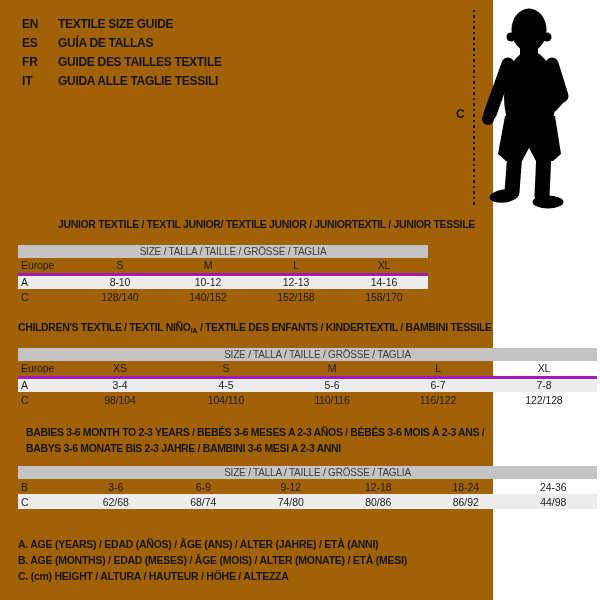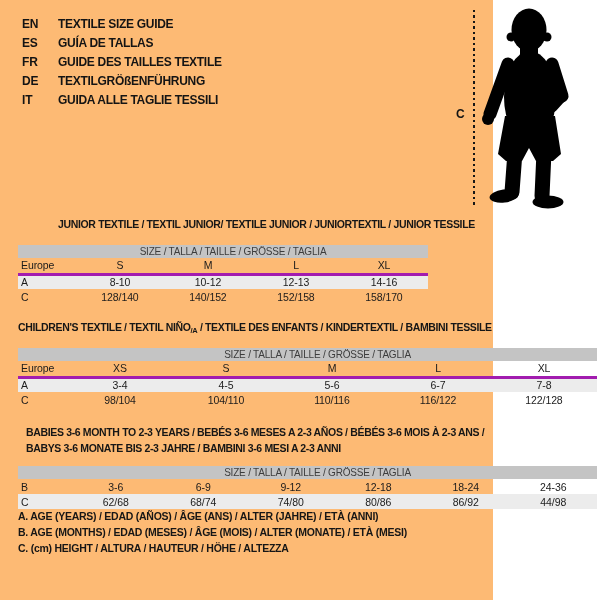--- a/index.html
+++ b/index.html
@@ -1,18 +1,18 @@
 <!DOCTYPE html>
 <html><head>
 <meta charset="utf-8">
 <style>
   html,body{margin:0;padding:0;background:#ffffff;}
   body{width:600px;height:600px;overflow:hidden;
        font-family:"Liberation Sans", sans-serif;-webkit-font-smoothing:antialiased;}
-  .page{position:relative;width:493px;height:600px;background:#fdba74;}
+  .page{position:relative;width:493px;height:600px;background:#a16207;}
 
   
   .lang-list{position:absolute;left:22px;top:13px;}
   .lang-row{height:19px;line-height:19px;white-space:nowrap;}
   .lang-code{display:inline-block;width:36px;font-size:12px;font-weight:bold;color:#141414;letter-spacing:-0.2px;}
   .lang-title{font-size:12px;font-weight:bold;color:#141414;letter-spacing:-0.3px;}
 
   
   .figure{position:absolute;left:450px;top:0;width:150px;height:215px;}
   .dash-line{position:absolute;left:23px;top:10px;width:2px;height:197px;
@@ -32,41 +32,38 @@
   table{border-collapse:collapse;table-layout:fixed;width:100%;}
   td{padding:0;font-size:10.5px;color:#1b1b1b;text-align:center;vertical-align:middle;
      letter-spacing:-0.1px;overflow:hidden;white-space:nowrap;}
   td.lbl{text-align:left;padding-left:3px;}
   tr.r-euro{height:16px;}
   tr.r-euro td{border-bottom:3px solid #a21caf;}
   tr.r-mid{height:15px;}
   tr.r-alt{background:#ececec;}
 
   
-  .notes{position:absolute;left:18px;top:508px;}
+  .notes{position:absolute;left:18px;top:536px;}
   .note-line{height:16px;line-height:16px;font-size:10.5px;font-weight:bold;color:#161616;
              letter-spacing:-0.25px;white-space:nowrap;}
 </style>
 </head>
 <body>
 
 <div class="page">
 
   <div class="lang-list">
     <div class="lang-row">
       <span class="lang-code">EN</span><span class="lang-title">TEXTILE SIZE GUIDE</span>
     </div>
     <div class="lang-row">
       <span class="lang-code">ES</span><span class="lang-title">GUÍA DE TALLAS</span>
     </div>
     <div class="lang-row">
       <span class="lang-code">FR</span><span class="lang-title">GUIDE DES TAILLES TEXTILE</span>
-    </div>
-    <div class="lang-row">
-      <span class="lang-code">DE</span><span class="lang-title">TEXTILGRÖßENFÜHRUNG</span>
     </div>
     <div class="lang-row">
       <span class="lang-code">IT</span><span class="lang-title">GUIDA ALLE TAGLIE TESSILI</span>
     </div>
   </div>
 
   <div class="figure">
     <div class="dash-line"></div>
     <div class="c-label">C</div>
     <svg class="baby-svg" width="100" height="205" viewBox="0 0 100 205" fill="#000">

